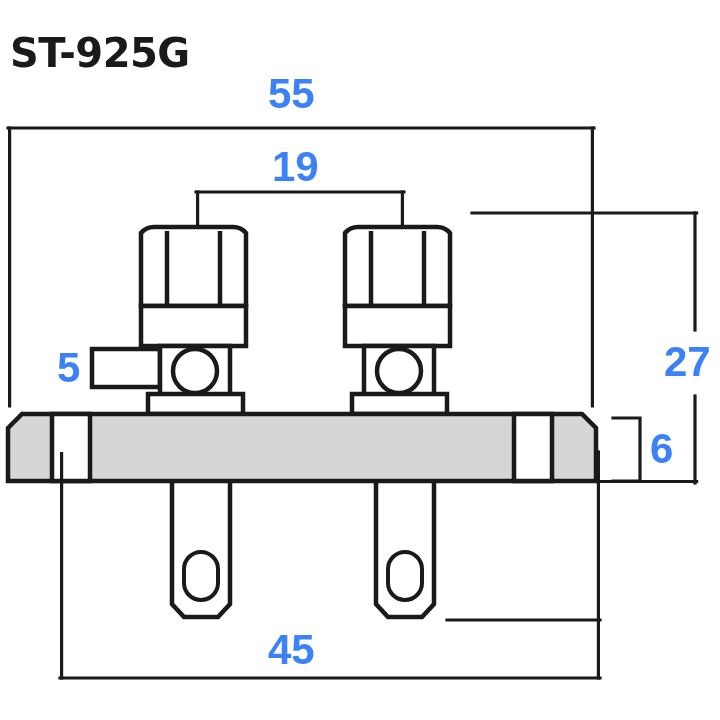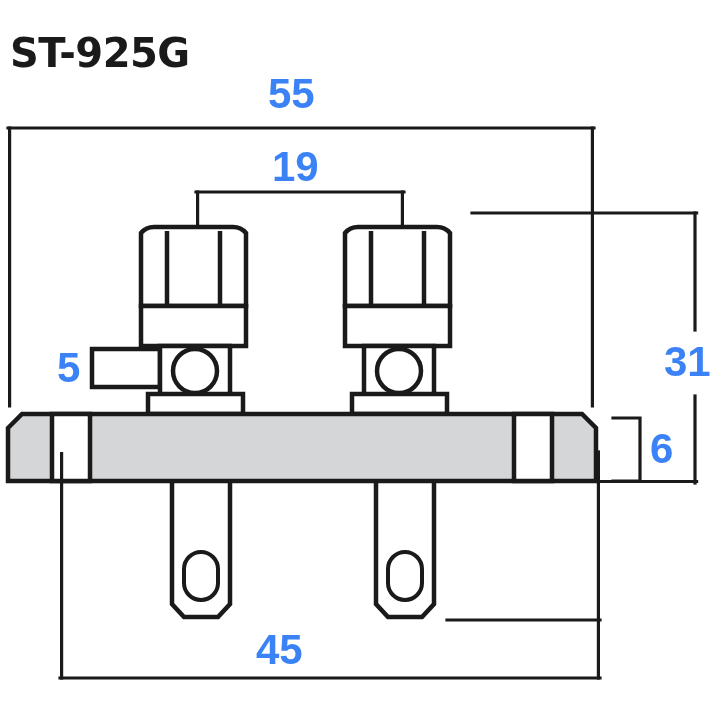--- a/index.html
+++ b/index.html
@@ -34,21 +34,21 @@
     color: #3b82f6;
     font-family: "Liberation Sans", "DejaVu Sans", sans-serif;
     white-space: nowrap;
     line-height: 1;
   }
   #dim-55 { left: 268px; top: 73px; }
   #dim-19 { left: 272px; top: 146px; }
   #dim-5  { left: 57px;  top: 347px; }
   #dim-44 { left: 664px; top: 341px; }
   #dim-6  { left: 650px; top: 428px; }
-  #dim-45 { left: 256px; top: 629px; }
+  #dim-45 { left: 268px; top: 629px; }
   svg#drawing {
     position: absolute;
     left: 0;
     top: 0;
   }
 </style>
 </head>
 <body>
 
 <div id="stage">
@@ -173,19 +173,19 @@
     </g>
 
   </svg>
 
   <div class="dimtext" id="dim-55">55</div>
 
   <div class="dimtext" id="dim-19">19</div>
 
   <div class="dimtext" id="dim-5">5</div>
 
-  <div class="dimtext" id="dim-44">31</div>
+  <div class="dimtext" id="dim-44">27</div>
 
   <div class="dimtext" id="dim-6">6</div>
 
   <div class="dimtext" id="dim-45">45</div>
 
 </div>
 
 </body></html>

